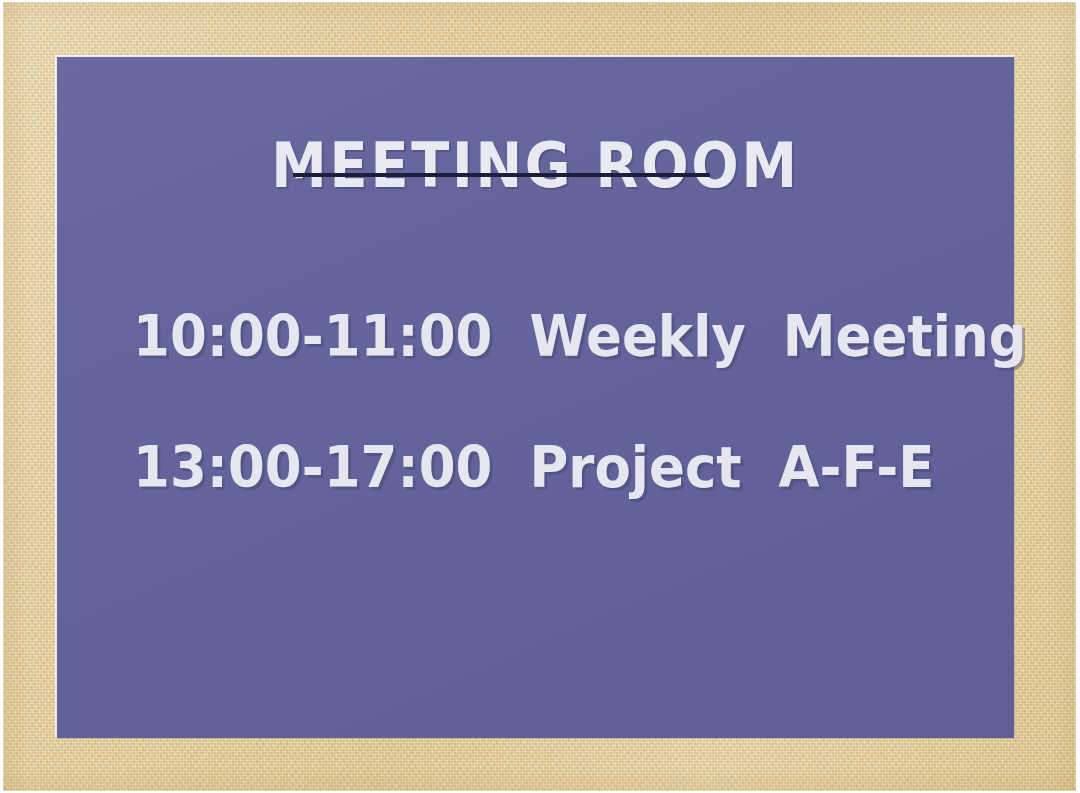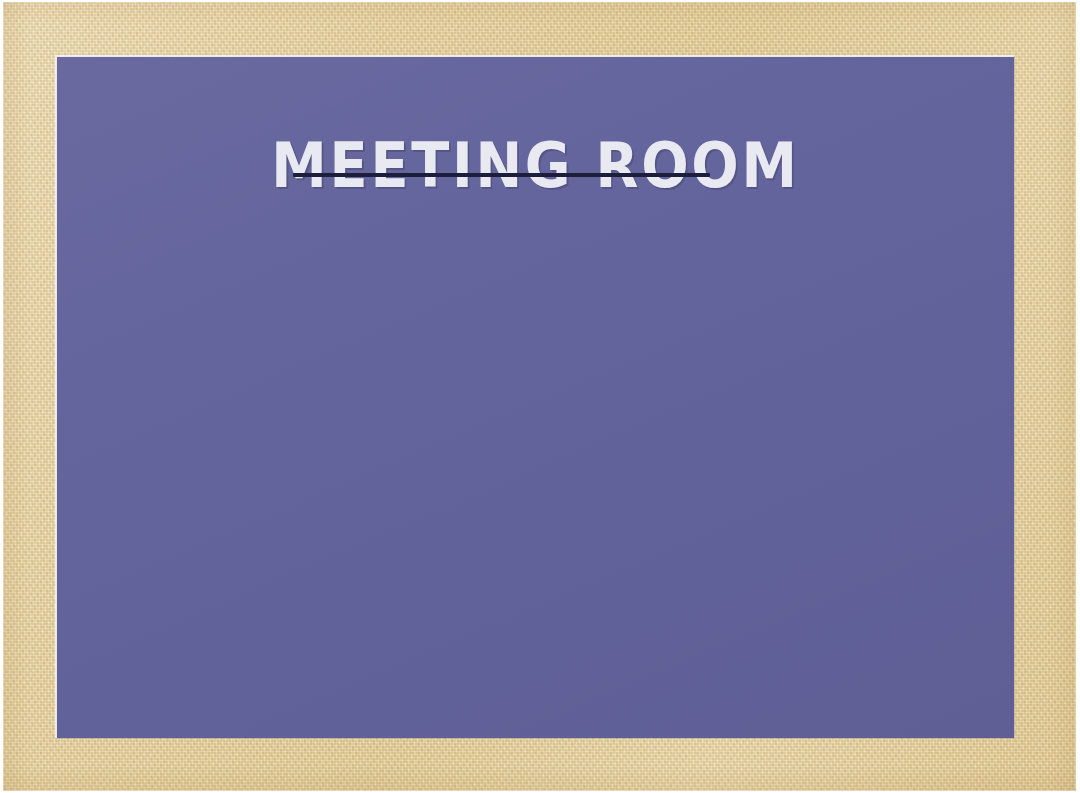--- a/index.html
+++ b/index.html
@@ -179,16 +179,20 @@
   <div class="board">
 
     <div class="board-sheen"></div>
 
     <div class="title-block">
       <span class="sign-title">MEETING ROOM</span>
     </div>
 
     <div class="title-rule"></div>
 
+    <div class="schedule">
+      <span class="schedule-line">10:00-11:00  Weekly  Meeting</span>
+      <span class="schedule-line">13:00-17:00  Project  A-F-E</span>
+    </div>
 
   </div>
 
 </div>
 
 </body></html>

